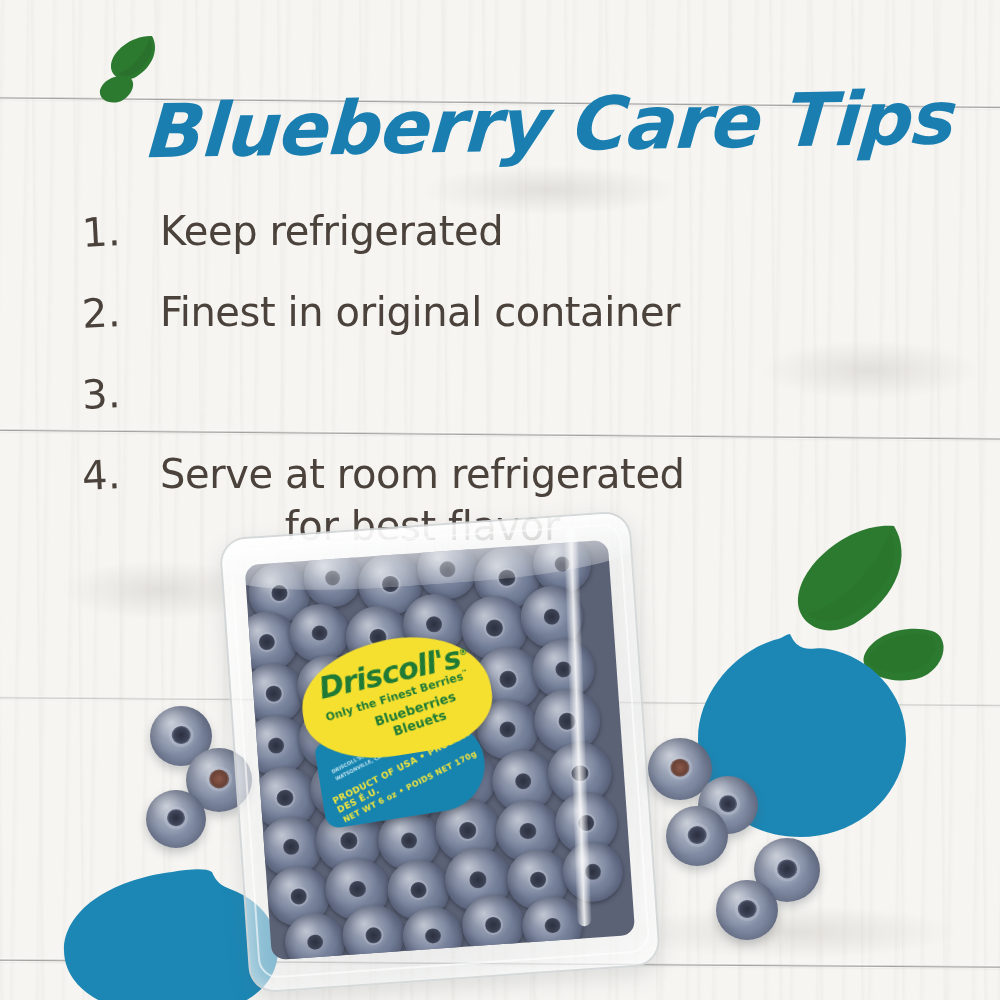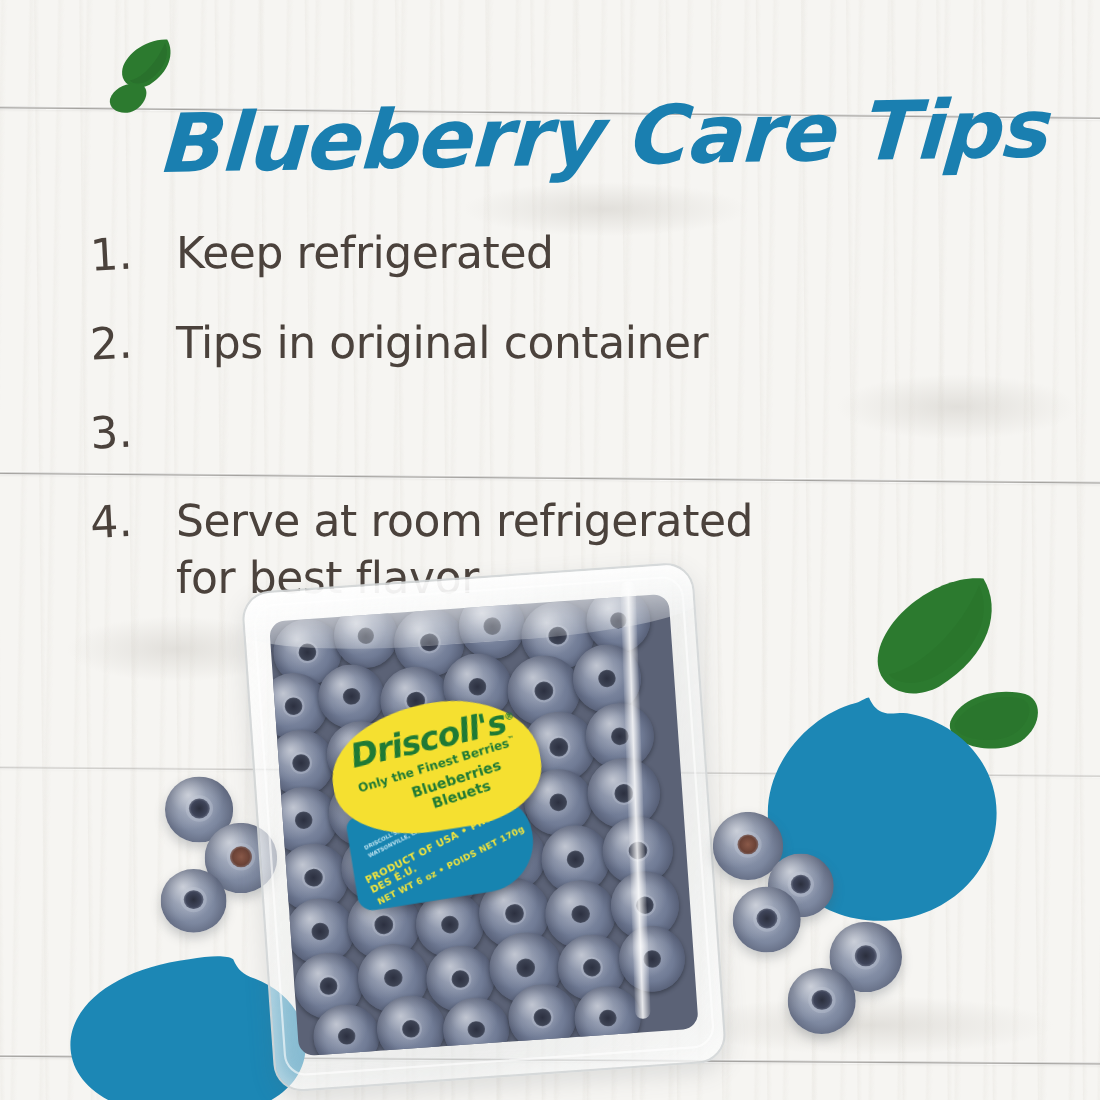--- a/index.html
+++ b/index.html
@@ -99,20 +99,21 @@
     transform:rotate(-3deg);
   }
   .tip-text {
     color:#4b423c;
     font-family:"DejaVu Sans", sans-serif;
     font-size:40px;
     font-weight:400;
     line-height:52px;
     letter-spacing:-0.4px;
     white-space:pre-line;
+    text-align:center;
   }
 
   
   #clamshell {
     position:absolute;
     left:234px; top:524px;
     width:412px; height:456px;
     transform:rotate(-4deg);
   }
   .shell-body {
@@ -369,21 +370,21 @@
 
 <div id="tips">
 
   <div class="tip">
     <div class="tip-num">1.</div>
     <div class="tip-text">Keep refrigerated</div>
   </div>
 
   <div class="tip">
     <div class="tip-num">2.</div>
-    <div class="tip-text">Tips in original container</div>
+    <div class="tip-text">Finest in original container</div>
   </div>
 
   <div class="tip">
     <div class="tip-num">3.</div>
   </div>
 
   <div class="tip">
     <div class="tip-num">4.</div>
     <div class="tip-text">Serve at room refrigerated
 for best flavor</div>

